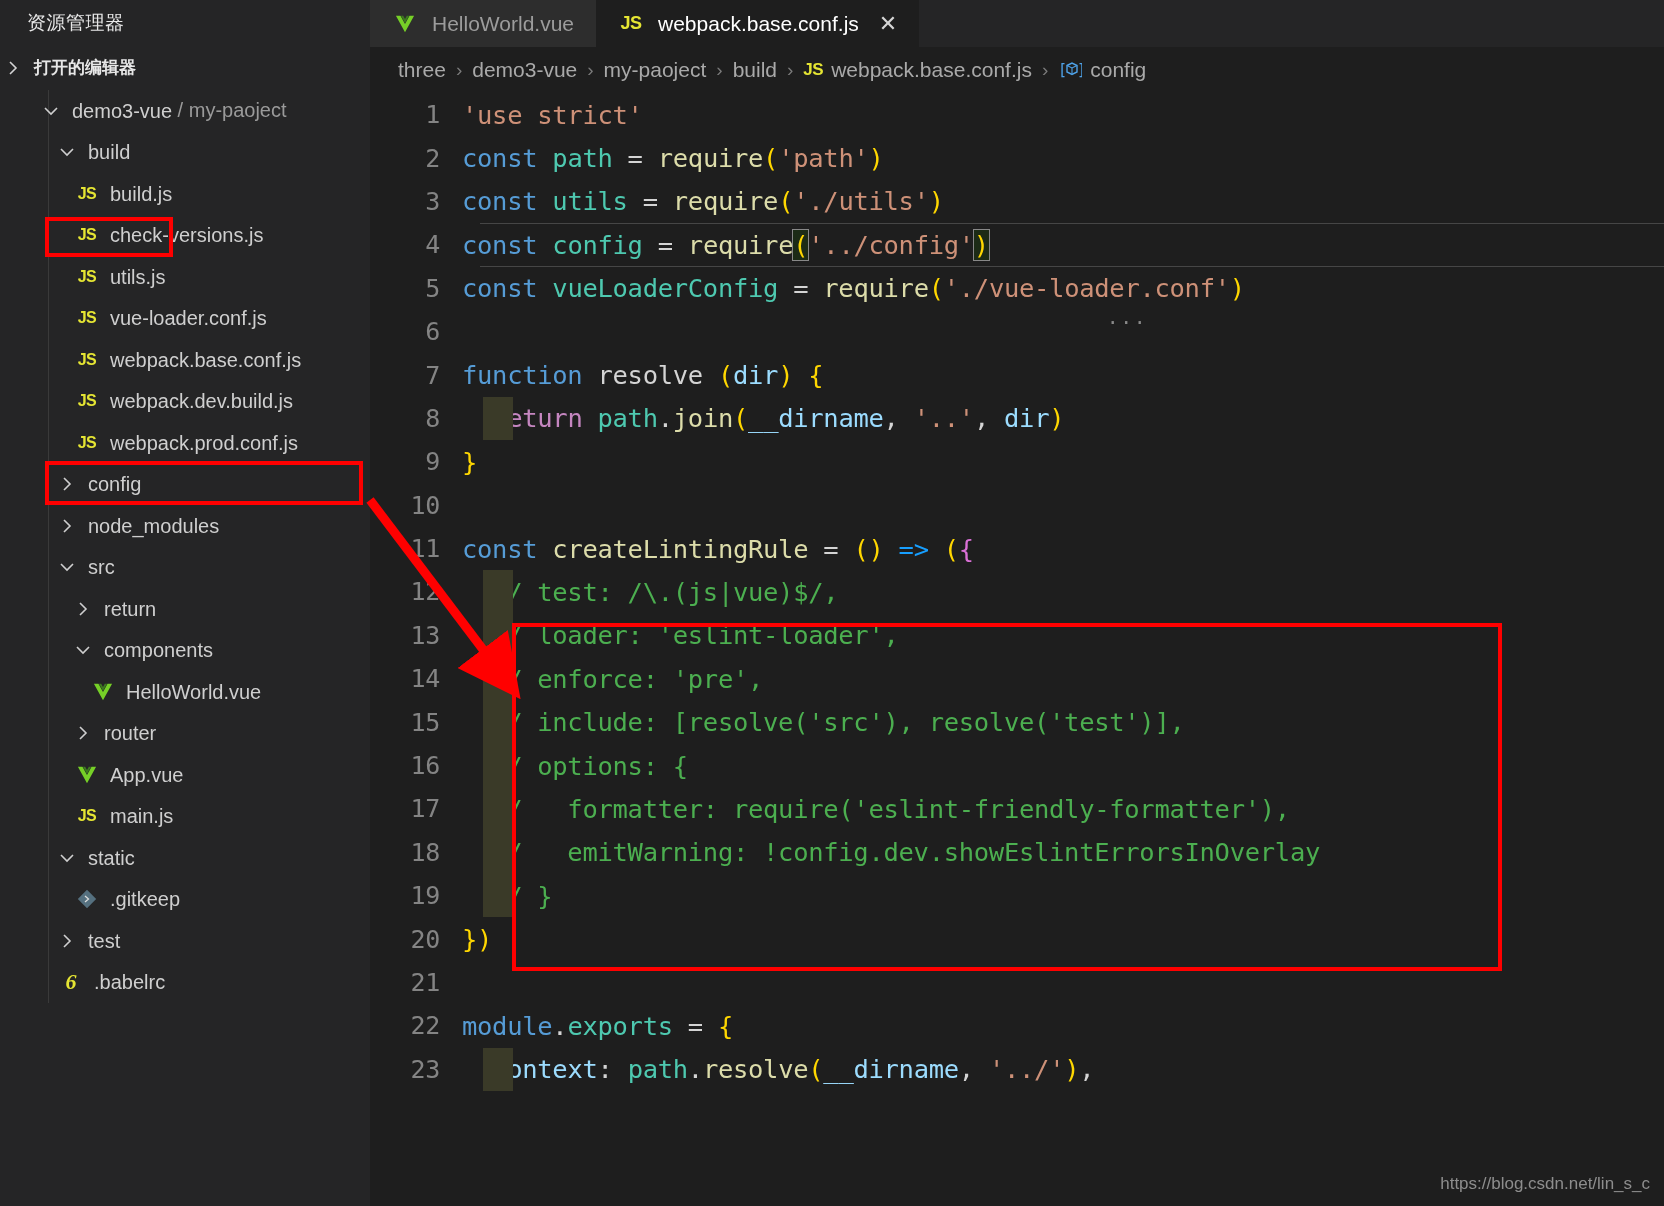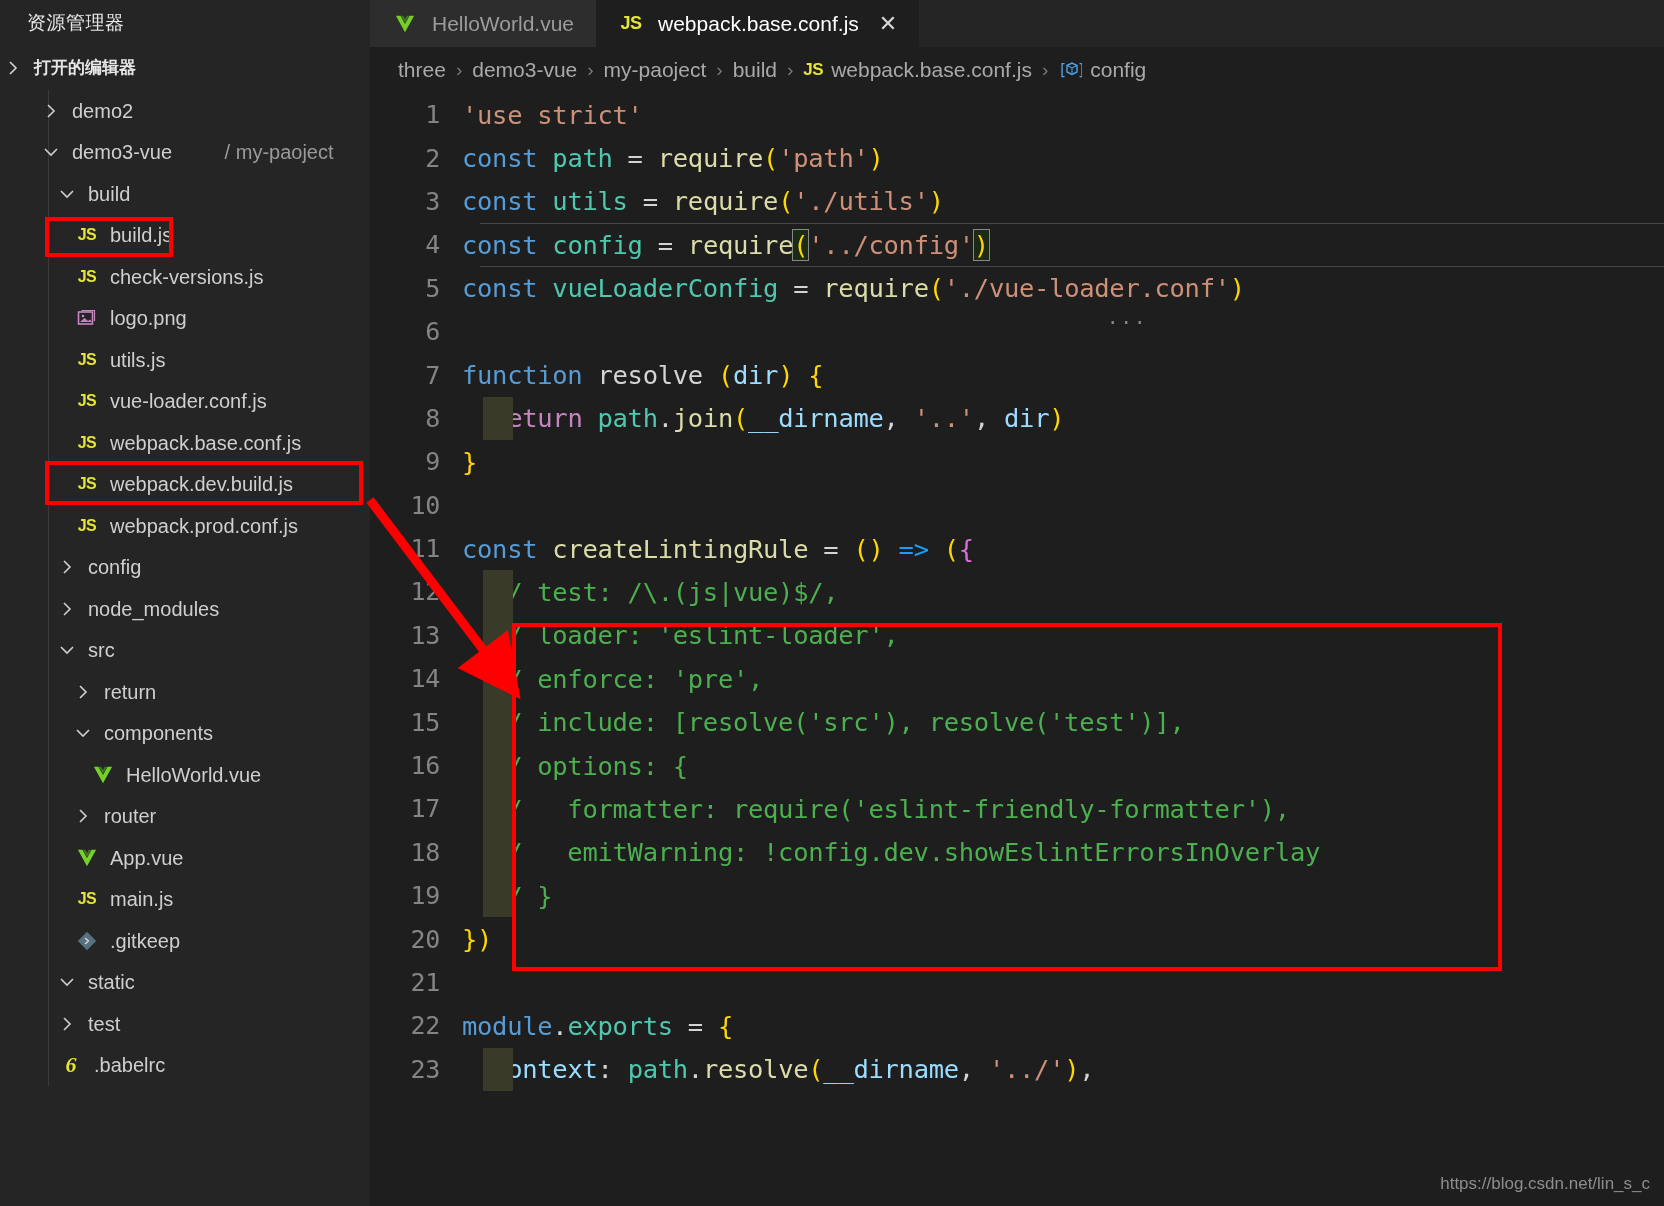--- a/index.html
+++ b/index.html
@@ -64,21 +64,21 @@
   }
   .row {
     height: 41.5px;
     display: flex; align-items: center;
     font-size: 20px;
     color: #cfcfcf;
     white-space: nowrap;
     position: relative;
   }
   .row .lbl { line-height: 1; }
-  .row .sub { color: #9a9a9a; margin-left: 47px; }
+  .row .sub { color: #9a9a9a; }
   .ficon {
     width: 30px; flex: 0 0 30px;
     display: inline-flex; align-items: center; justify-content: center;
     font-size: 14px; font-weight: bold;
     margin-right: 8px;
   }
   .js-icon { color: #e5e533; font-size: 16px; font-weight: 700; font-style: normal;
              font-family: "Liberation Sans", sans-serif; letter-spacing: -0.5px; }
   .babel-icon { color: #e5e533; font-size: 22px; font-style: italic;
                 font-family: "Liberation Serif", serif; }
@@ -238,29 +238,20 @@
           </svg>
       </span>
       <span>打开的编辑器</span>
     </div>
 
 
     <div class="tree" id="tree">
         <div class="row ind1">
           <span class="chev">
             <svg width="20" height="20" viewBox="0 0 20 20">
-              <path d="M7 4 L13 10 L7 16" fill="none" stroke="#cfcfcf" stroke-width="1.6"></path>
-            </svg>
-          </span>
-          <span class="gap"></span>
-          <span class="lbl">demo2</span>
-        </div>
-        <div class="row ind1">
-          <span class="chev">
-            <svg width="20" height="20" viewBox="0 0 20 20">
               <path d="M4 7 L10 13 L16 7" fill="none" stroke="#cfcfcf" stroke-width="1.6"></path>
             </svg>
           </span>
           <span class="gap"></span>
           <span class="lbl">demo3-vue</span>
           <span class="sub">&nbsp;/ my-paoject</span>
         </div>
         <div class="row ind2">
           <span class="chev">
             <svg width="20" height="20" viewBox="0 0 20 20">
@@ -274,31 +265,20 @@
           <span class="ficon">
             <span class="js-icon">JS</span>
           </span>
           <span class="lbl">build.js</span>
         </div>
         <div class="row ind3">
           <span class="ficon">
             <span class="js-icon">JS</span>
           </span>
           <span class="lbl">check-versions.js</span>
-        </div>
-        <div class="row ind3">
-          <span class="ficon">
-            <svg width="20" height="20" viewBox="0 0 20 20">
-              <rect x="1.5" y="4" width="14" height="12" fill="none" stroke="#c586c0" stroke-width="1.6"></rect>
-              <circle cx="6" cy="8" r="1.3" fill="#c586c0"></circle>
-              <path d="M3 14 L7.5 10 L11 13 L13 11.5 L15 14 Z" fill="#c586c0"></path>
-              <path d="M4.5 2.5 L17.5 2.5 L17.5 13" fill="none" stroke="#c586c0" stroke-width="1.2"></path>
-            </svg>
-          </span>
-          <span class="lbl">logo.png</span>
         </div>
         <div class="row ind3">
           <span class="ficon">
             <span class="js-icon">JS</span>
           </span>
           <span class="lbl">utils.js</span>
         </div>
         <div class="row ind3">
           <span class="ficon">
             <span class="js-icon">JS</span>
@@ -394,37 +374,37 @@
             </svg>
           </span>
           <span class="lbl">App.vue</span>
         </div>
         <div class="row ind3">
           <span class="ficon">
             <span class="js-icon">JS</span>
           </span>
           <span class="lbl">main.js</span>
         </div>
+        <div class="row ind2">
+          <span class="chev">
+            <svg width="20" height="20" viewBox="0 0 20 20">
+              <path d="M4 7 L10 13 L16 7" fill="none" stroke="#cfcfcf" stroke-width="1.6"></path>
+            </svg>
+          </span>
+          <span class="gap"></span>
+          <span class="lbl">static</span>
+        </div>
         <div class="row ind3">
           <span class="ficon">
             <svg width="20" height="20" viewBox="0 0 20 20">
               <rect x="3.5" y="3.5" width="13" height="13" fill="#55707f" transform="rotate(45 10 10)"></rect>
               <path d="M8 7 L11.5 10 L8 13" fill="none" stroke="#dddddd" stroke-width="1.3"></path>
             </svg>
           </span>
           <span class="lbl">.gitkeep</span>
-        </div>
-        <div class="row ind2">
-          <span class="chev">
-            <svg width="20" height="20" viewBox="0 0 20 20">
-              <path d="M4 7 L10 13 L16 7" fill="none" stroke="#cfcfcf" stroke-width="1.6"></path>
-            </svg>
-          </span>
-          <span class="gap"></span>
-          <span class="lbl">static</span>
         </div>
         <div class="row ind2">
           <span class="chev">
             <svg width="20" height="20" viewBox="0 0 20 20">
               <path d="M7 4 L13 10 L7 16" fill="none" stroke="#cfcfcf" stroke-width="1.6"></path>
             </svg>
           </span>
           <span class="gap"></span>
           <span class="lbl">test</span>
         </div>

